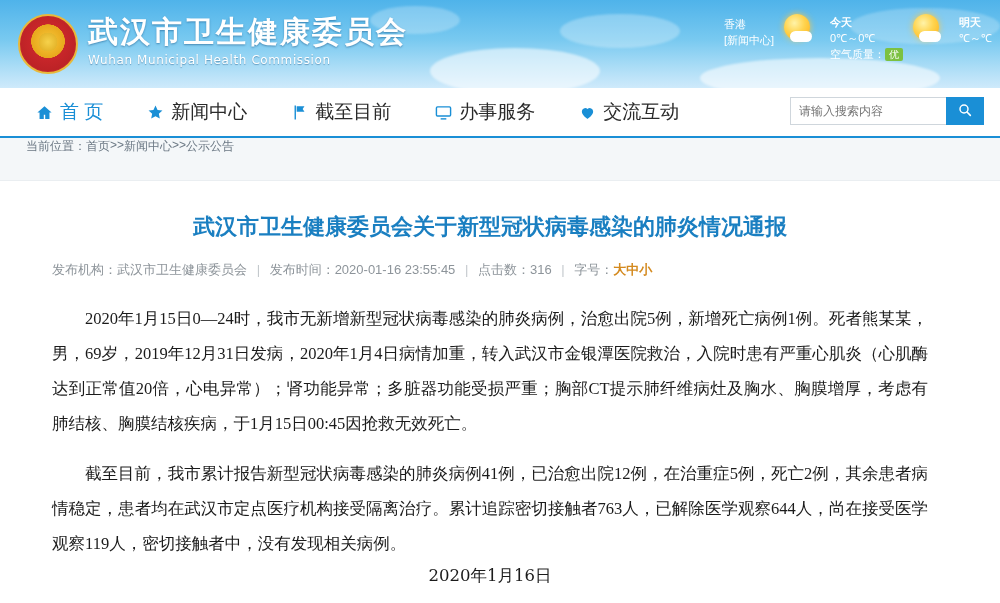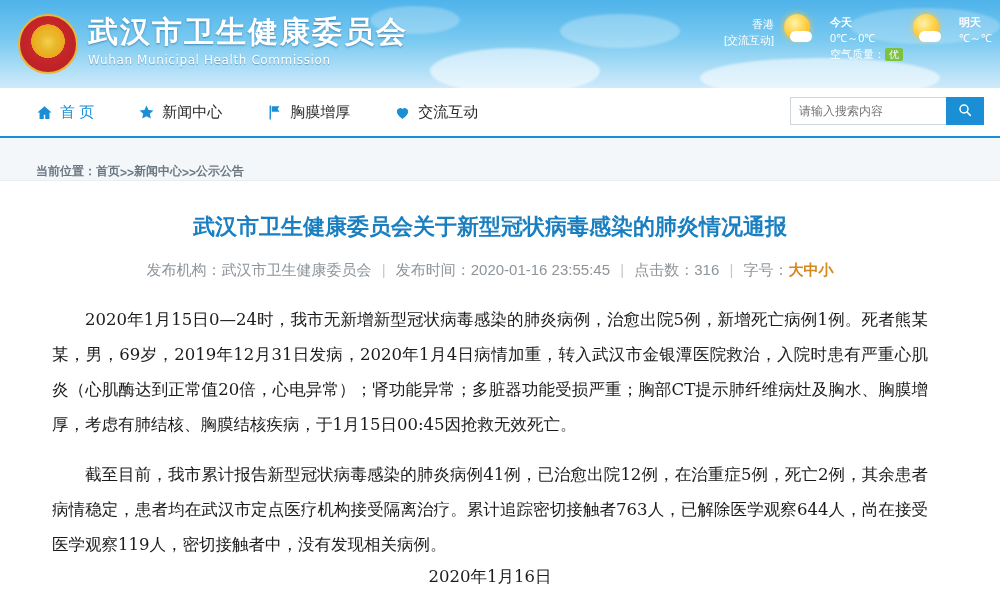--- a/index.html
+++ b/index.html
@@ -75,21 +75,21 @@
   .weather {
     position: absolute;
     right: 8px; top: 12px;
     display: flex;
     align-items: flex-start;
     font-size: 11px;
     color: #ffffff;
     gap: 10px;
   }
   .weather .city {
-    text-align: right;
+    text-align: left;
     line-height: 16px;
     color: #fff;
     padding-top: 4px;
   }
   .weather .city .chg { color: #fff; text-decoration: none; }
   .wblock { display: flex; align-items: flex-start; gap: 20px; padding-top: 2px;}
   .sun {
     width: 26px; height: 26px; border-radius: 50%;
     background: radial-gradient(circle at 40% 35%, #fff3a8 0%, #ffd34d 45%, #ffae14 100%);
     box-shadow: 0 0 6px rgba(255,200,60,.9);
@@ -129,21 +129,21 @@
     display: flex;
     align-items: center;
     padding-left: 14px;
     gap: 0;
   }
   .nav-item {
     display: flex;
     align-items: center;
     gap: 7px;
     padding: 0 22px;
-    font-size: 15px;
+    font-size: 19px;
     color: #2a2a2a;
     text-decoration: none;
     cursor: pointer;
     white-space: nowrap;
   }
   .nav-item.active { color: #1a8fd6; }
   .nav-ico { width: 17px; height: 17px; display:inline-block; flex:none; }
 
   .search-wrap {
     position: absolute;
@@ -169,58 +169,57 @@
     border: none;
     cursor: pointer;
     display: flex; align-items: center; justify-content: center;
   }
 
   
   .crumb-bar {
     height: 42px;
     background: #f4f7f9;
     display: flex;
-    align-items: flex-end;
-    padding-left: 36px;
+    align-items: flex-start;
+    padding-left: 26px;
     font-size: 12px;
     color: #6b7884;
     border-bottom: 1px solid #eaeef1;
-    font-weight: bold;
   }
   .crumb-bar a { color: #6b7884; text-decoration: none; }
 
   
   .article {
     padding: 30px 72px 0 52px;
   }
   .art-title {
     text-align: center;
     color: #1a7fc1;
     font-size: 22px;
     font-weight: bold;
     font-family: "DejaVu Sans", sans-serif;
     line-height: 32px;
   }
   .art-meta {
     margin-top: 18px;
-    text-align: center;
-    font-size: 15px;
+    text-align: left;
+    font-size: 13px;
     color: #8d949a;
   }
   .art-meta .sep { margin: 0 6px; color: #c3c8cc; }
   .art-meta .fs { color: #d48a1f; font-weight: bold; }
   .art-body {
     margin-top: 22px;
     font-family: "DejaVu Serif", serif;
     font-size: 16.5px;
     line-height: 35px;
     color: #1b1b1b;
     text-align: justify;
   }
-  .art-body p { margin: 15px 0 4px 0; text-indent: 2em; }
+  .art-body p { margin: 15px 0 4px 0; text-indent: 2em; font-family: Liberation Serif, serif; }
   .art-date {
     margin-top: 2px;
     text-align: center;
     font-family: "DejaVu Serif", serif;
     font-size: 16.5px;
     color: #1b1b1b;
   }
 </style>
 </head>
 <body>
@@ -235,21 +234,21 @@
   <div class="emblem"></div>
 
   <div class="site-title">
     <div class="cn">武汉市卫生健康委员会</div>
     <div class="en">Wuhan Municipal Health Commission</div>
   </div>
 
   <div class="weather">
     <div class="city">
       <div>香港</div>
-      <div class="chg">[交流互动]</div>
+      <div class="chg">[新闻中心]</div>
     </div>
 
     <div class="wblock">
       <div class="sun cloudy"></div>
       <div class="wtxt">
         <div class="d1">今天</div>
         <div>0℃～0℃</div>
         <div>
           <span>空气质量：</span><span class="aqi-badge">优</span>
         </div>
@@ -287,23 +286,32 @@
       <span>新闻中心</span>
     </a>
 
     <a class="nav-item">
       <span class="nav-ico">
         <svg viewBox="0 0 24 24" width="17" height="17">
             <path fill="#1a8fd6" d="M5 2h2v20H5z"></path>
             <path fill="#1a8fd6" d="M8 3h11l-2.5 4L19 11H8z"></path>
           </svg>
       </span>
-      <span>胸膜增厚</span>
-    </a>
-
+      <span>截至目前</span>
+    </a>
+
+    <a class="nav-item">
+      <span class="nav-ico">
+        <svg viewBox="0 0 24 24" width="17" height="17">
+            <rect x="2" y="4" width="20" height="13" rx="1.5" fill="none" stroke="#1a8fd6" stroke-width="2"></rect>
+            <path fill="#1a8fd6" d="M8 20h8v2H8z"></path>
+          </svg>
+      </span>
+      <span>办事服务</span>
+    </a>
 
     <a class="nav-item">
       <span class="nav-ico">
         <svg viewBox="0 0 24 24" width="17" height="17">
             <path fill="#1a8fd6" d="M12 21s-8-5.2-8-10.2A4.8 4.8 0 0 1 12 7a4.8 4.8 0 0 1 8 3.8C20 15.8 12 21 12 21z"></path>
           </svg>
       </span>
       <span>交流互动</span>
     </a>
 

